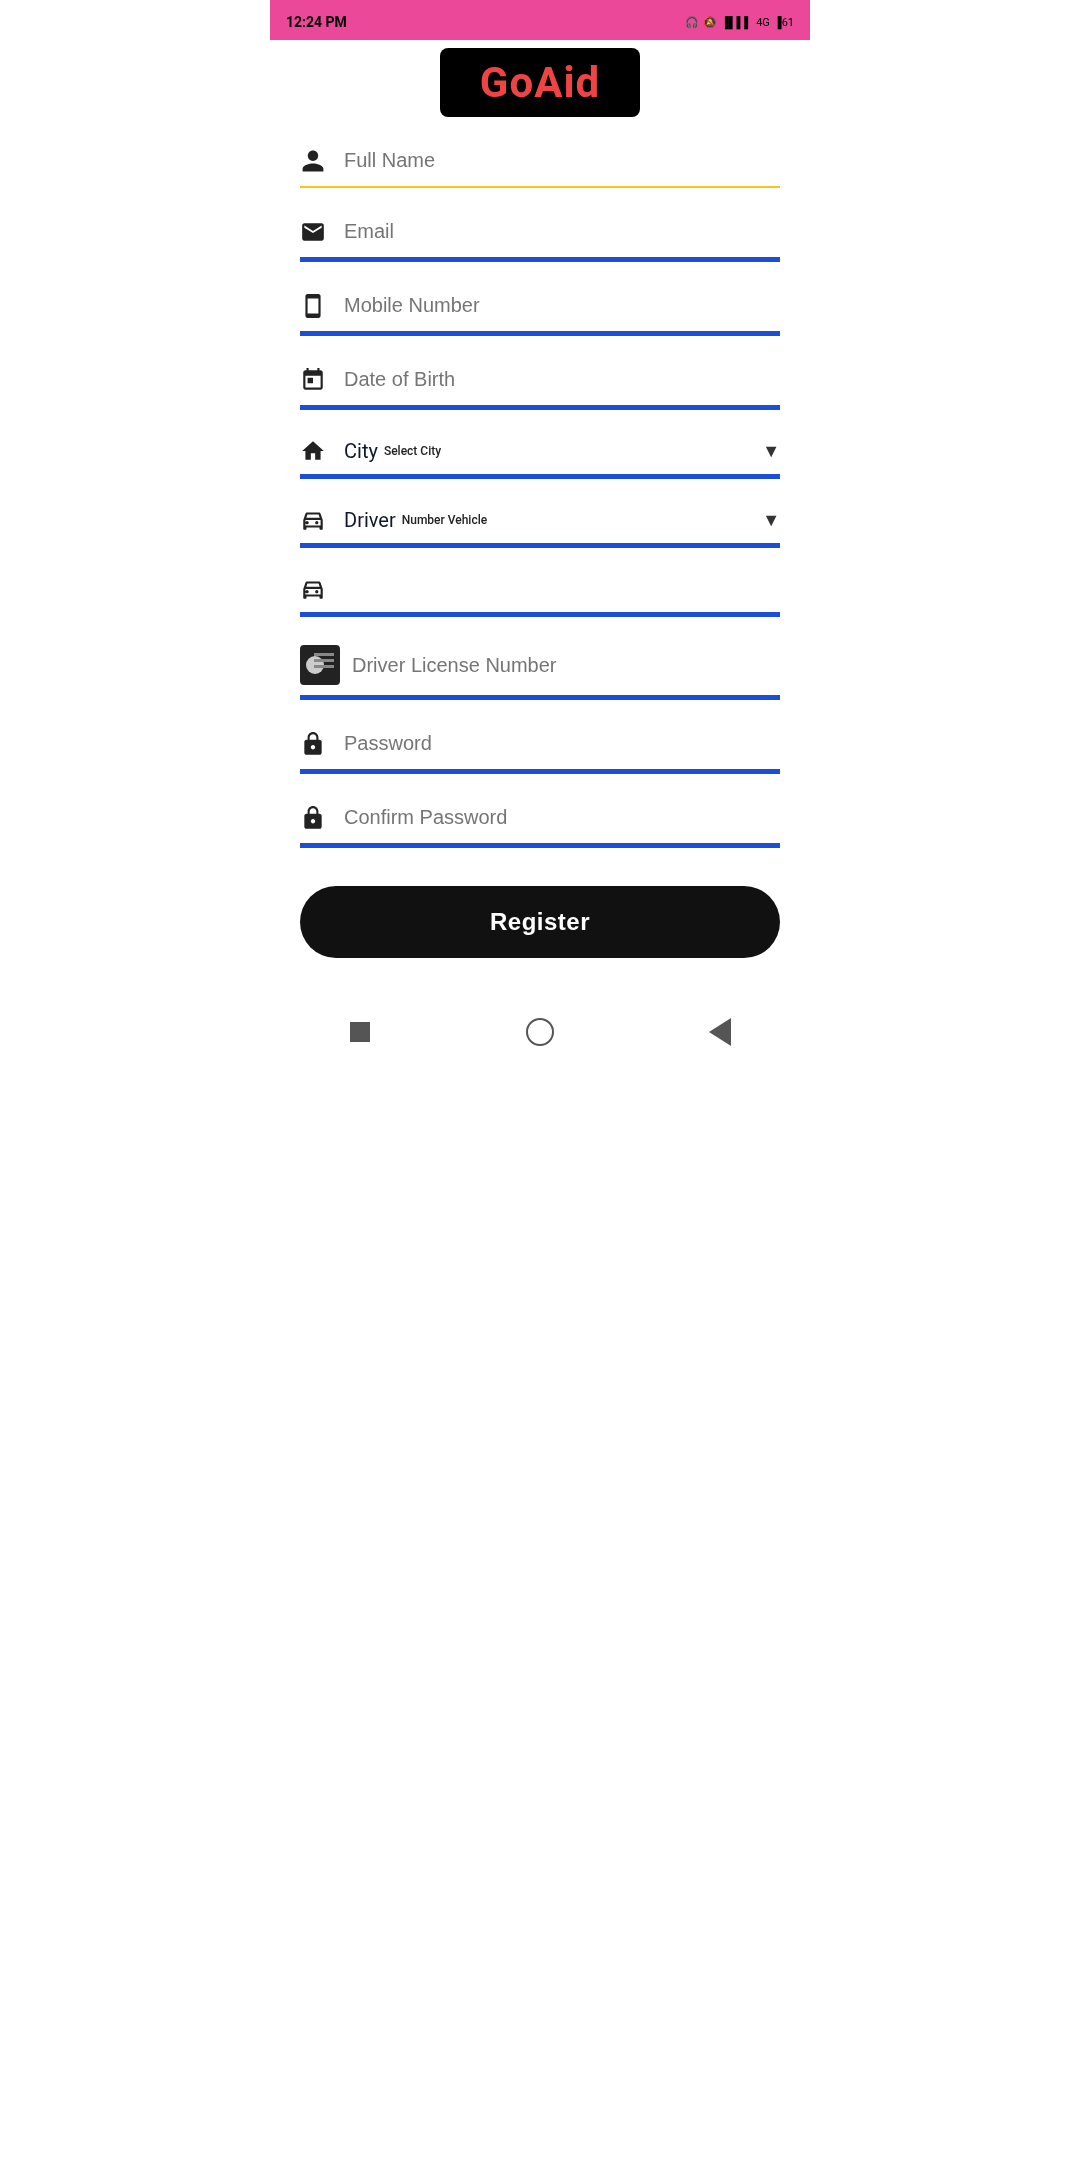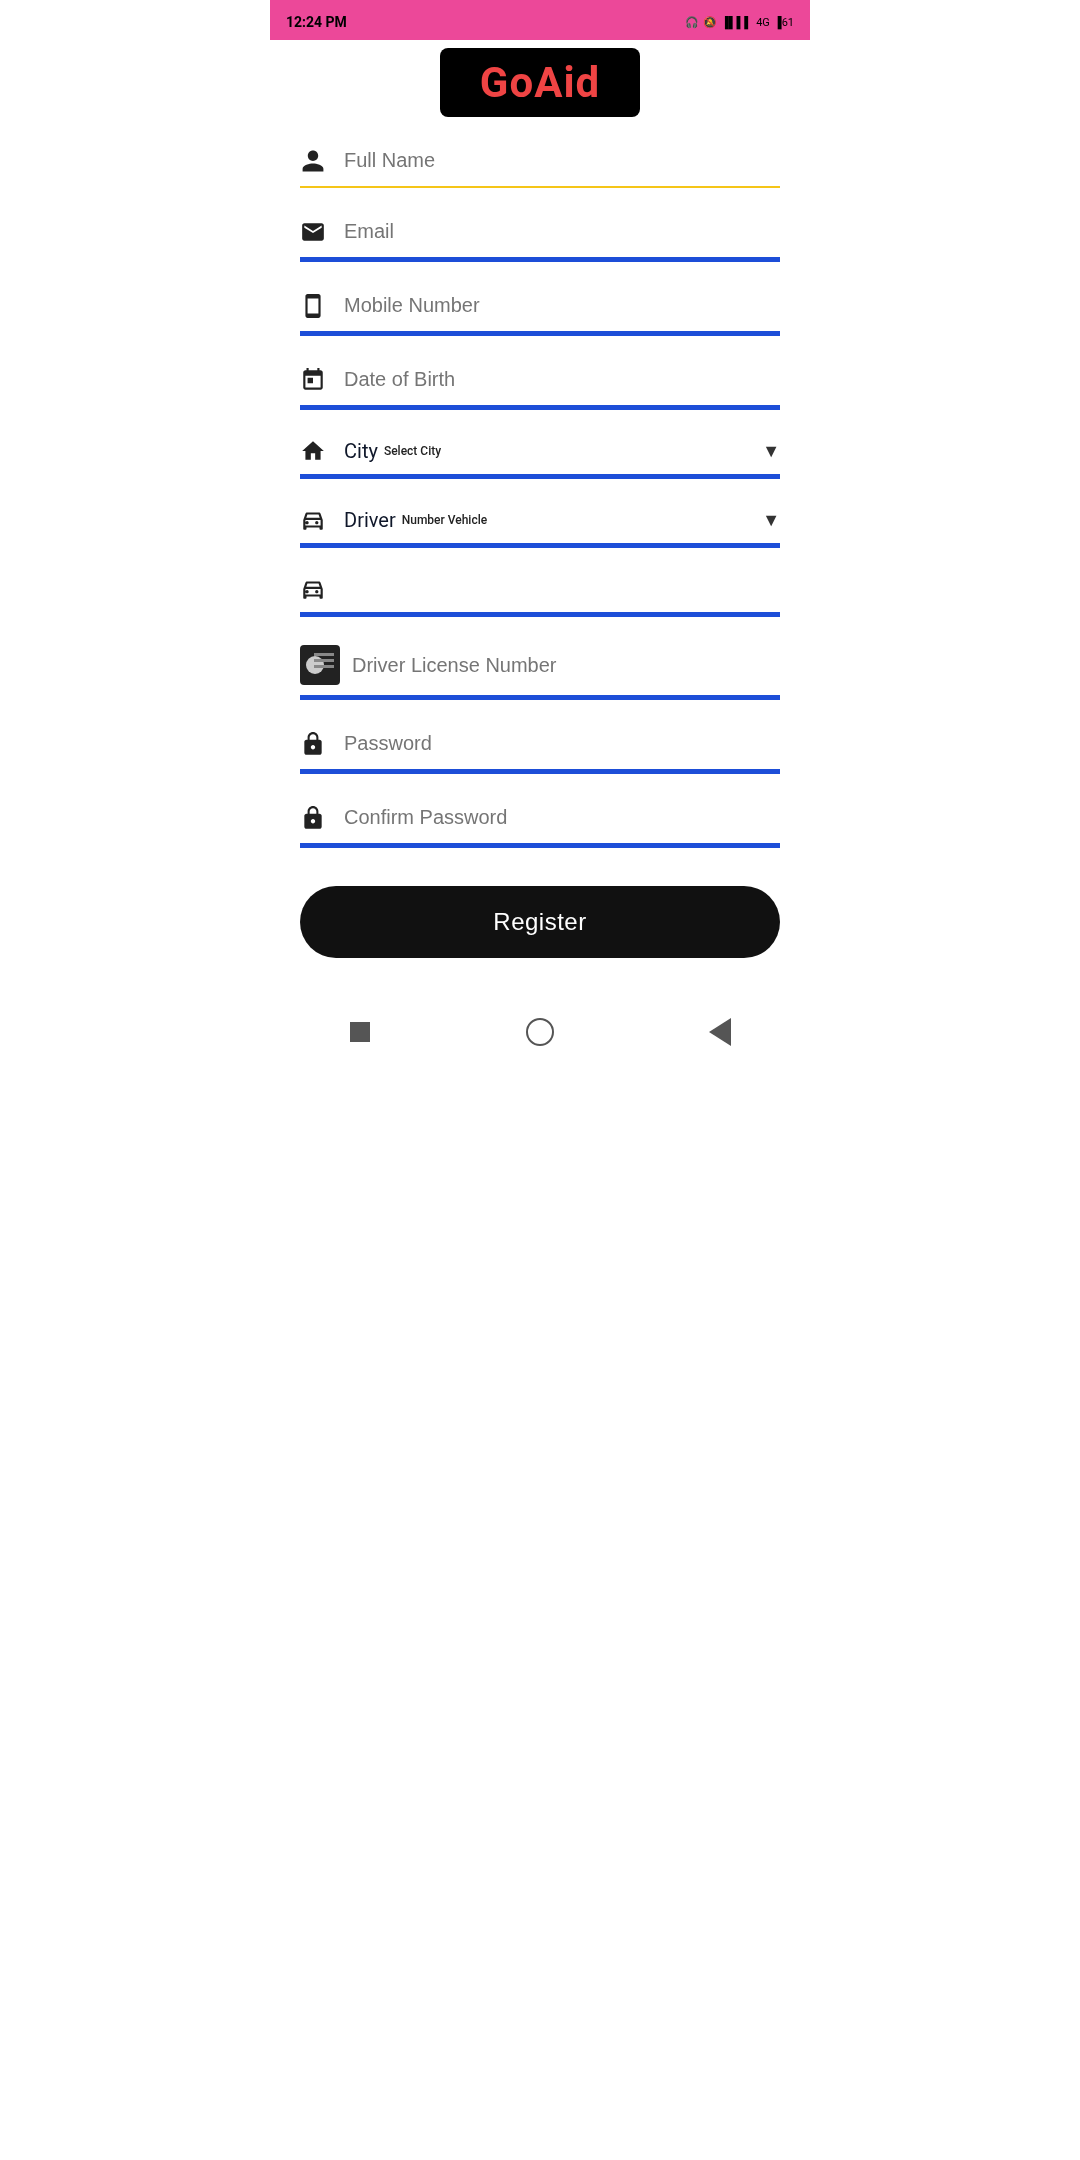--- a/index.html
+++ b/index.html
@@ -163,21 +163,21 @@
 
     
     .register-btn {
       background: #111;
       color: #fff;
       border: none;
       border-radius: 40px;
       width: 100%;
       padding: 22px 0;
       font-size: 24px;
-      font-weight: 400;
+      font-weight: 700;
       cursor: pointer;
       margin-top: 10px;
       letter-spacing: 0.5px;
     }
 
     
     .bottom-nav {
       display: flex;
       justify-content: space-around;
       align-items: center;

